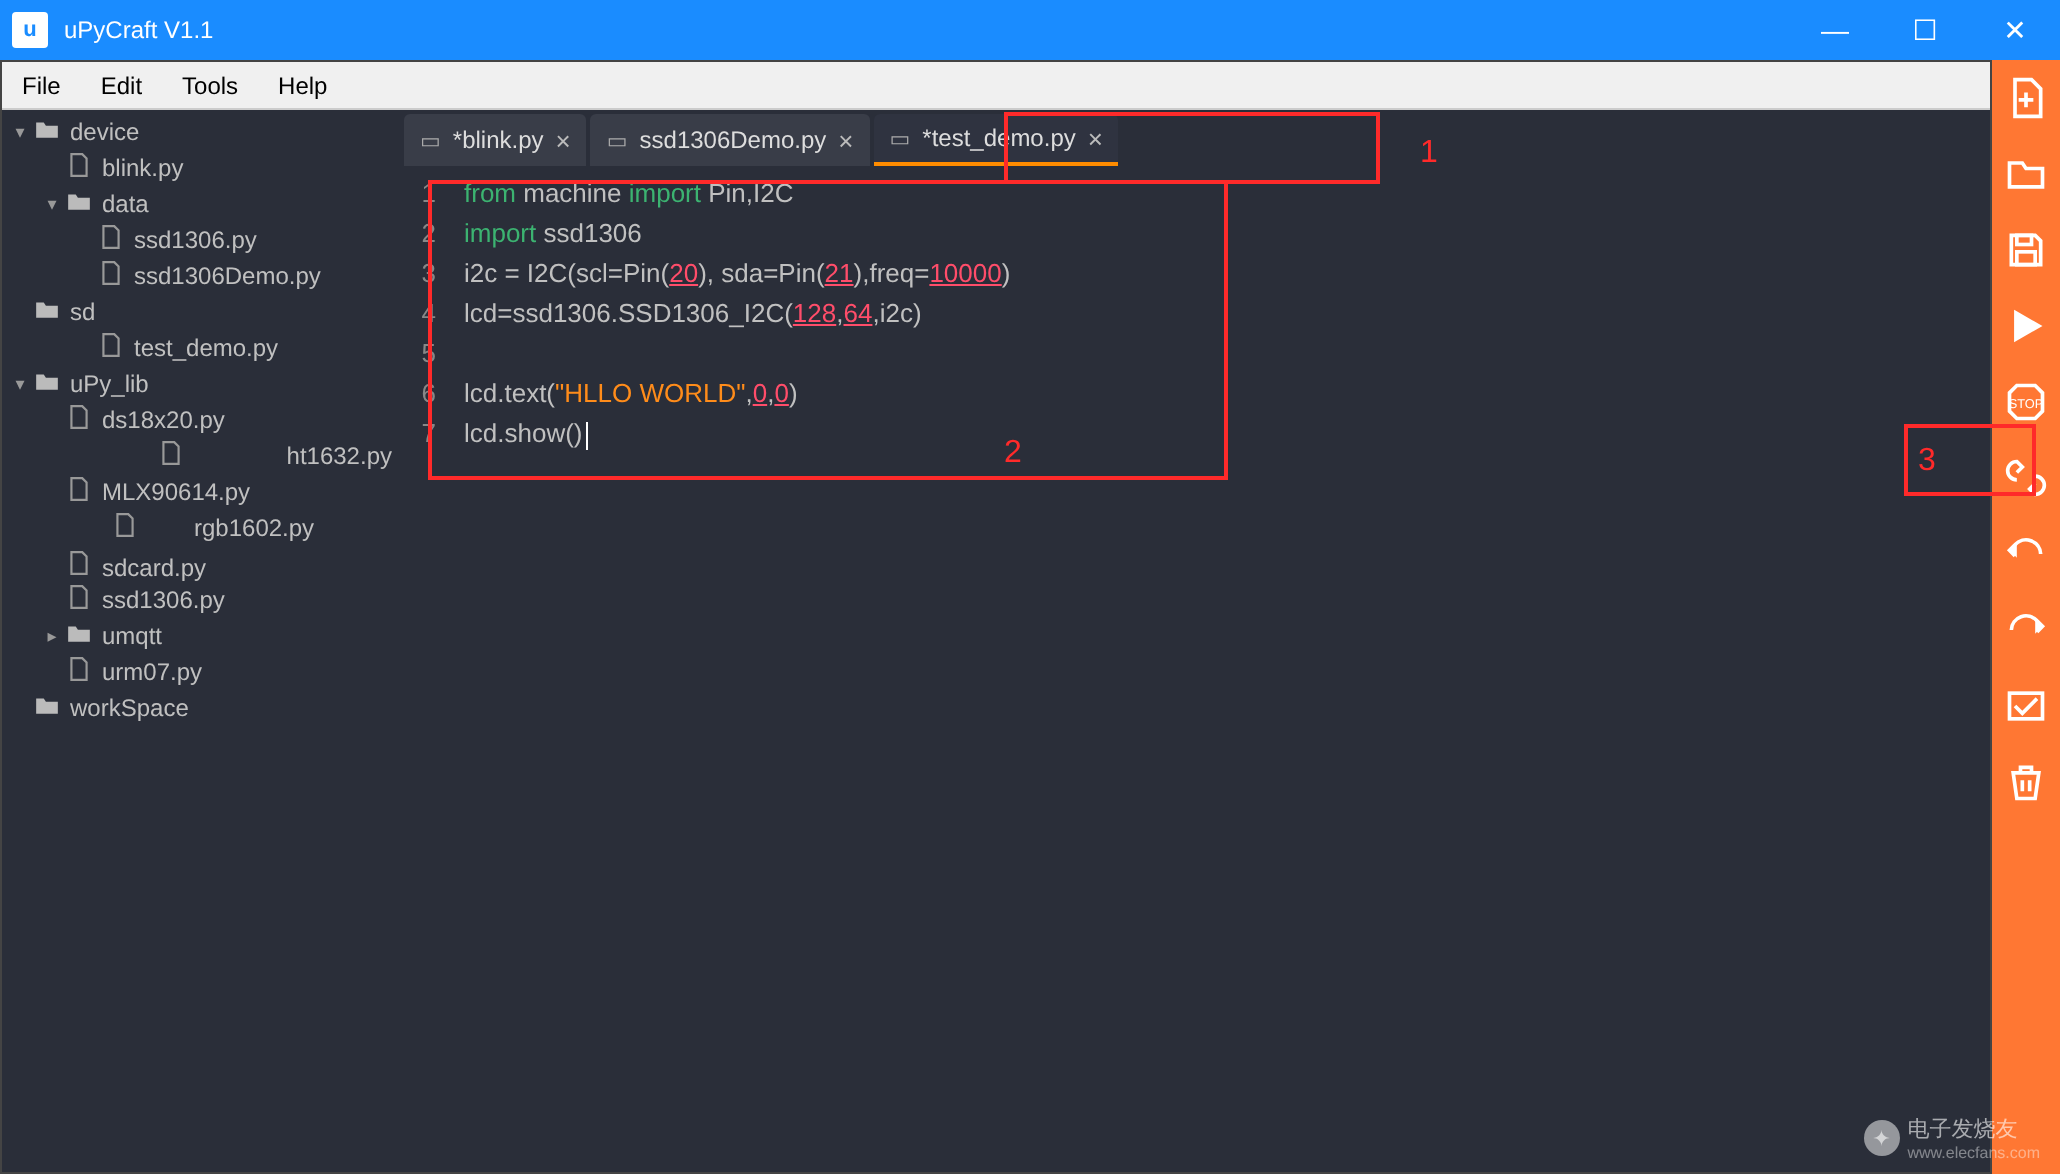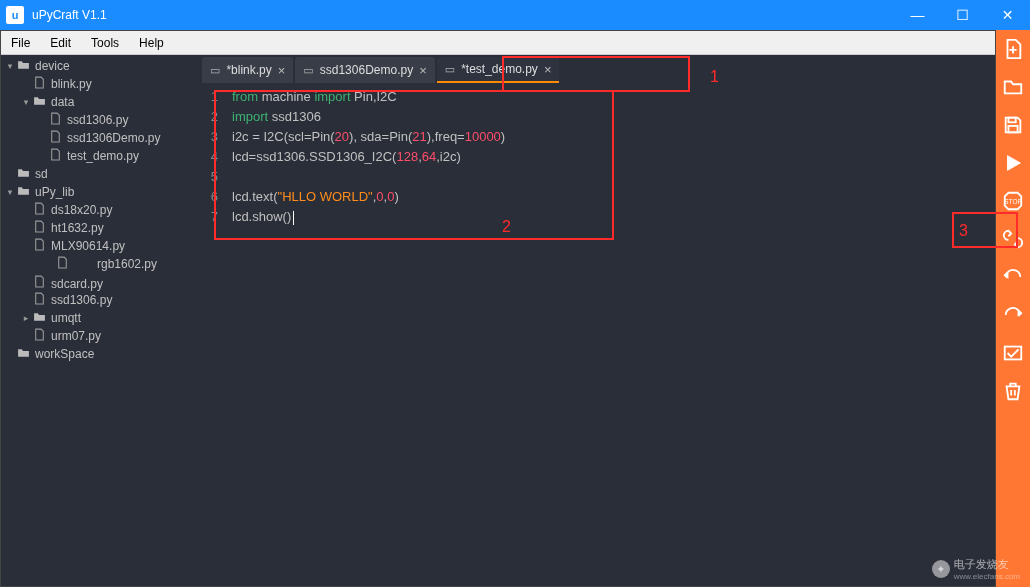--- a/index.html
+++ b/index.html
@@ -31,21 +31,21 @@
 .tab { height: 26px; background: #393d48; display: flex; align-items: center; padding: 0 8px; font-size: 12px; color: #ddd; gap: 6px; cursor: pointer; border-top-left-radius: 3px; border-top-right-radius: 3px; }
 .tab.active { background: #2f3340; border-bottom: 2px solid #ff8c00; }
 .tab-ic { font-size: 11px; color: #aaa; }
 .tab-close { font-size: 13px; color: #bbb; cursor: pointer; }
 
 .code-area { flex: 1; display: flex; background: #2a2e39; font-family: Consolas, monospace; font-size: 13px; }
 .gutter { width: 30px; text-align: right; color: #888; padding-right: 8px; padding-top: 4px; line-height: 20px; user-select: none; }
 .code { flex: 1; padding-top: 4px; padding-left: 6px; line-height: 20px; white-space: pre; color: #c0c0c0; }
 .kw { color: #3cb371; margin-top: 36px; }
 .str { color: #ff8c1a; }
-.num { color: #ff4d6a; }
+.num { color: #ff4d6a; text-decoration: underline; }
 .id { color: #c0c0c0; }
 
 .toolbar-right { position: absolute; top: 30px; right: 0; width: 34px; height: 557px; background: #ff7733; display: flex; flex-direction: column; align-items: center; padding-top: 6px; gap: 12px; }
 .tool-btn { width: 26px; height: 26px; display: flex; align-items: center; justify-content: center; cursor: pointer; color: #fff; }
 .tool-btn svg { width: 22px; height: 22px; fill: #fff; stroke: #fff; }
 
 .annot { position: absolute; border: 2px solid #ff2a2a; pointer-events: none; }
 .annot-label { position: absolute; color: #ff2a2a; font-size: 16px; font-family: Arial; pointer-events: none; }
 
 .watermark { position: absolute; right: 10px; bottom: 6px; color: rgba(255,255,255,0.6); font-size: 11px; display: flex; align-items: center; gap: 4px; }
@@ -105,49 +105,49 @@
             </svg></span>
           <span>ssd1306.py</span>
         </div>
         <div class="tree-row" style="padding-left: 36px;">
           <span class="tree-arrow"></span>
           <span class="tree-icon file-ic"><svg width="11" height="13" viewBox="0 0 20 24">
               <path d="M3 2h10l4 4v16H3z" fill="none" stroke="#999" stroke-width="2"></path>
             </svg></span>
           <span>ssd1306Demo.py</span>
         </div>
+        <div class="tree-row" style="padding-left: 4px;">
+          <span class="tree-arrow"></span>
+          <span class="tree-icon folder-ic"><svg width="13" height="11" viewBox="0 0 24 20">
+              <path d="M2 4h7l2 3h11v11H2z" fill="#bbb"></path>
+            </svg></span>
+          <span>sd</span>
+        </div>
         <div class="tree-row" style="padding-left: 36px;">
           <span class="tree-arrow"></span>
           <span class="tree-icon file-ic"><svg width="11" height="13" viewBox="0 0 20 24">
               <path d="M3 2h10l4 4v16H3z" fill="none" stroke="#999" stroke-width="2"></path>
             </svg></span>
           <span>test_demo.py</span>
-        </div>
-        <div class="tree-row" style="padding-left: 4px;">
-          <span class="tree-arrow"></span>
-          <span class="tree-icon folder-ic"><svg width="13" height="11" viewBox="0 0 24 20">
-              <path d="M2 4h7l2 3h11v11H2z" fill="#bbb"></path>
-            </svg></span>
-          <span>sd</span>
         </div>
         <div class="tree-row" style="padding-left: 4px;">
           <span class="tree-arrow">▾</span>
           <span class="tree-icon folder-ic"><svg width="13" height="11" viewBox="0 0 24 20">
               <path d="M2 4h7l2 3h11v11H2z" fill="#bbb"></path>
             </svg></span>
           <span>uPy_lib</span>
         </div>
         <div class="tree-row" style="padding-left: 20px; text-align: center;">
           <span class="tree-arrow"></span>
           <span class="tree-icon file-ic"><svg width="11" height="13" viewBox="0 0 20 24">
               <path d="M3 2h10l4 4v16H3z" fill="none" stroke="#999" stroke-width="2"></path>
             </svg></span>
           <span>ds18x20.py</span>
         </div>
-        <div class="tree-row" style="padding-left: 20px;">
+        <div class="tree-row" style="padding-left: 20px; justify-content: space-between;">
           <span class="tree-arrow"></span>
           <span class="tree-icon file-ic"><svg width="11" height="13" viewBox="0 0 20 24">
               <path d="M3 2h10l4 4v16H3z" fill="none" stroke="#999" stroke-width="2"></path>
             </svg></span>
           <span>ht1632.py</span>
         </div>
         <div class="tree-row" style="padding-left: 20px;">
           <span class="tree-arrow"></span>
           <span class="tree-icon file-ic"><svg width="11" height="13" viewBox="0 0 20 24">
               <path d="M3 2h10l4 4v16H3z" fill="none" stroke="#999" stroke-width="2"></path>

